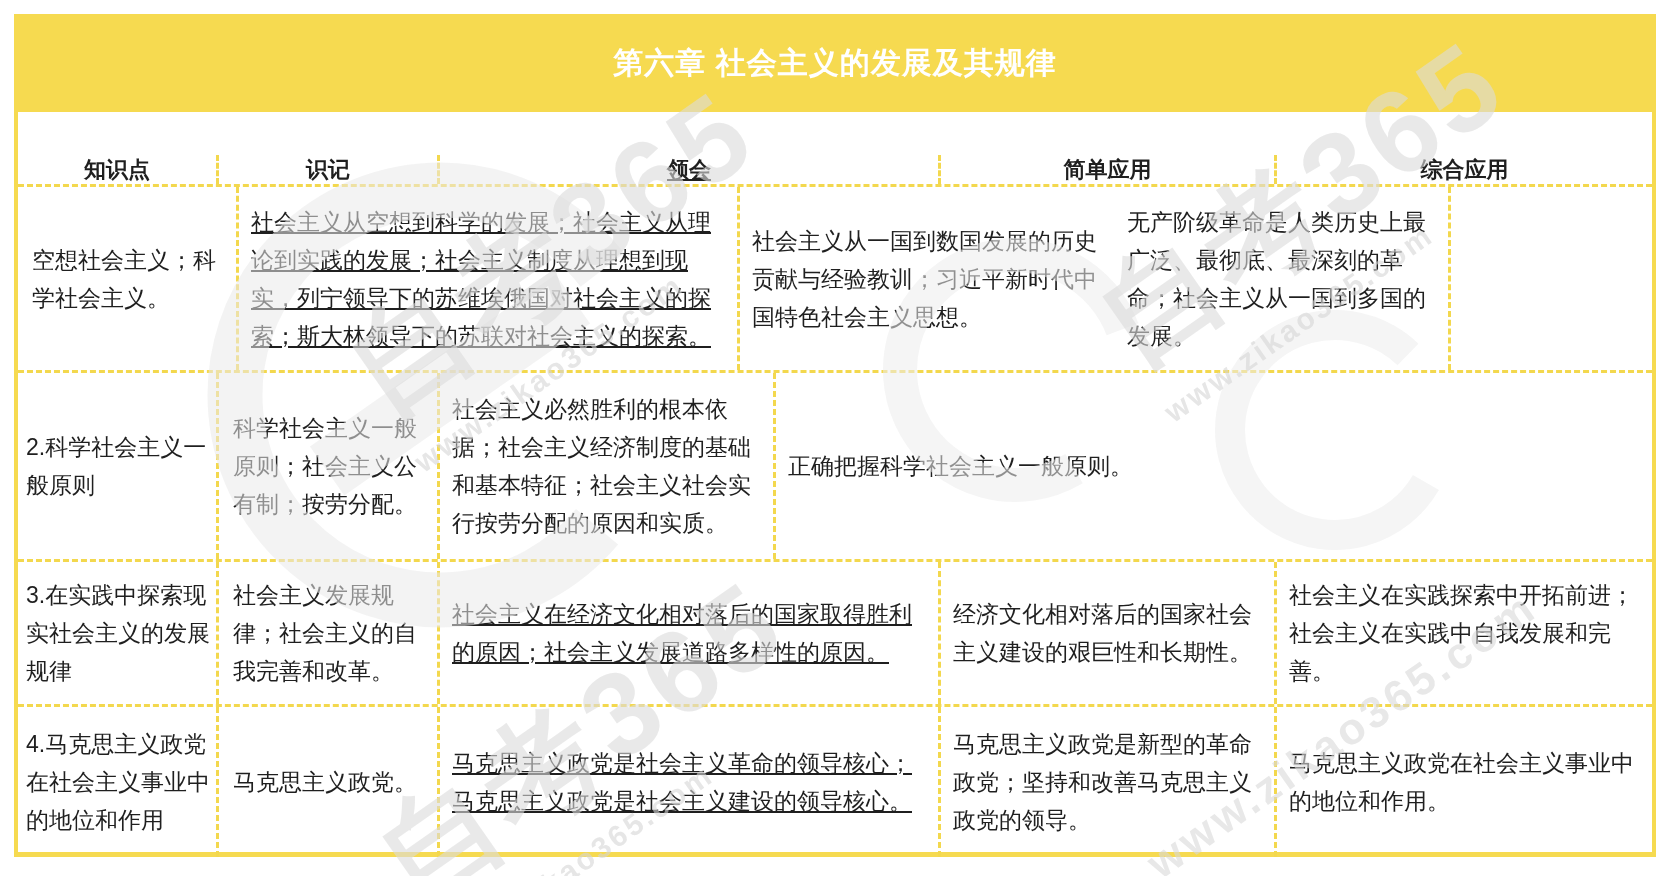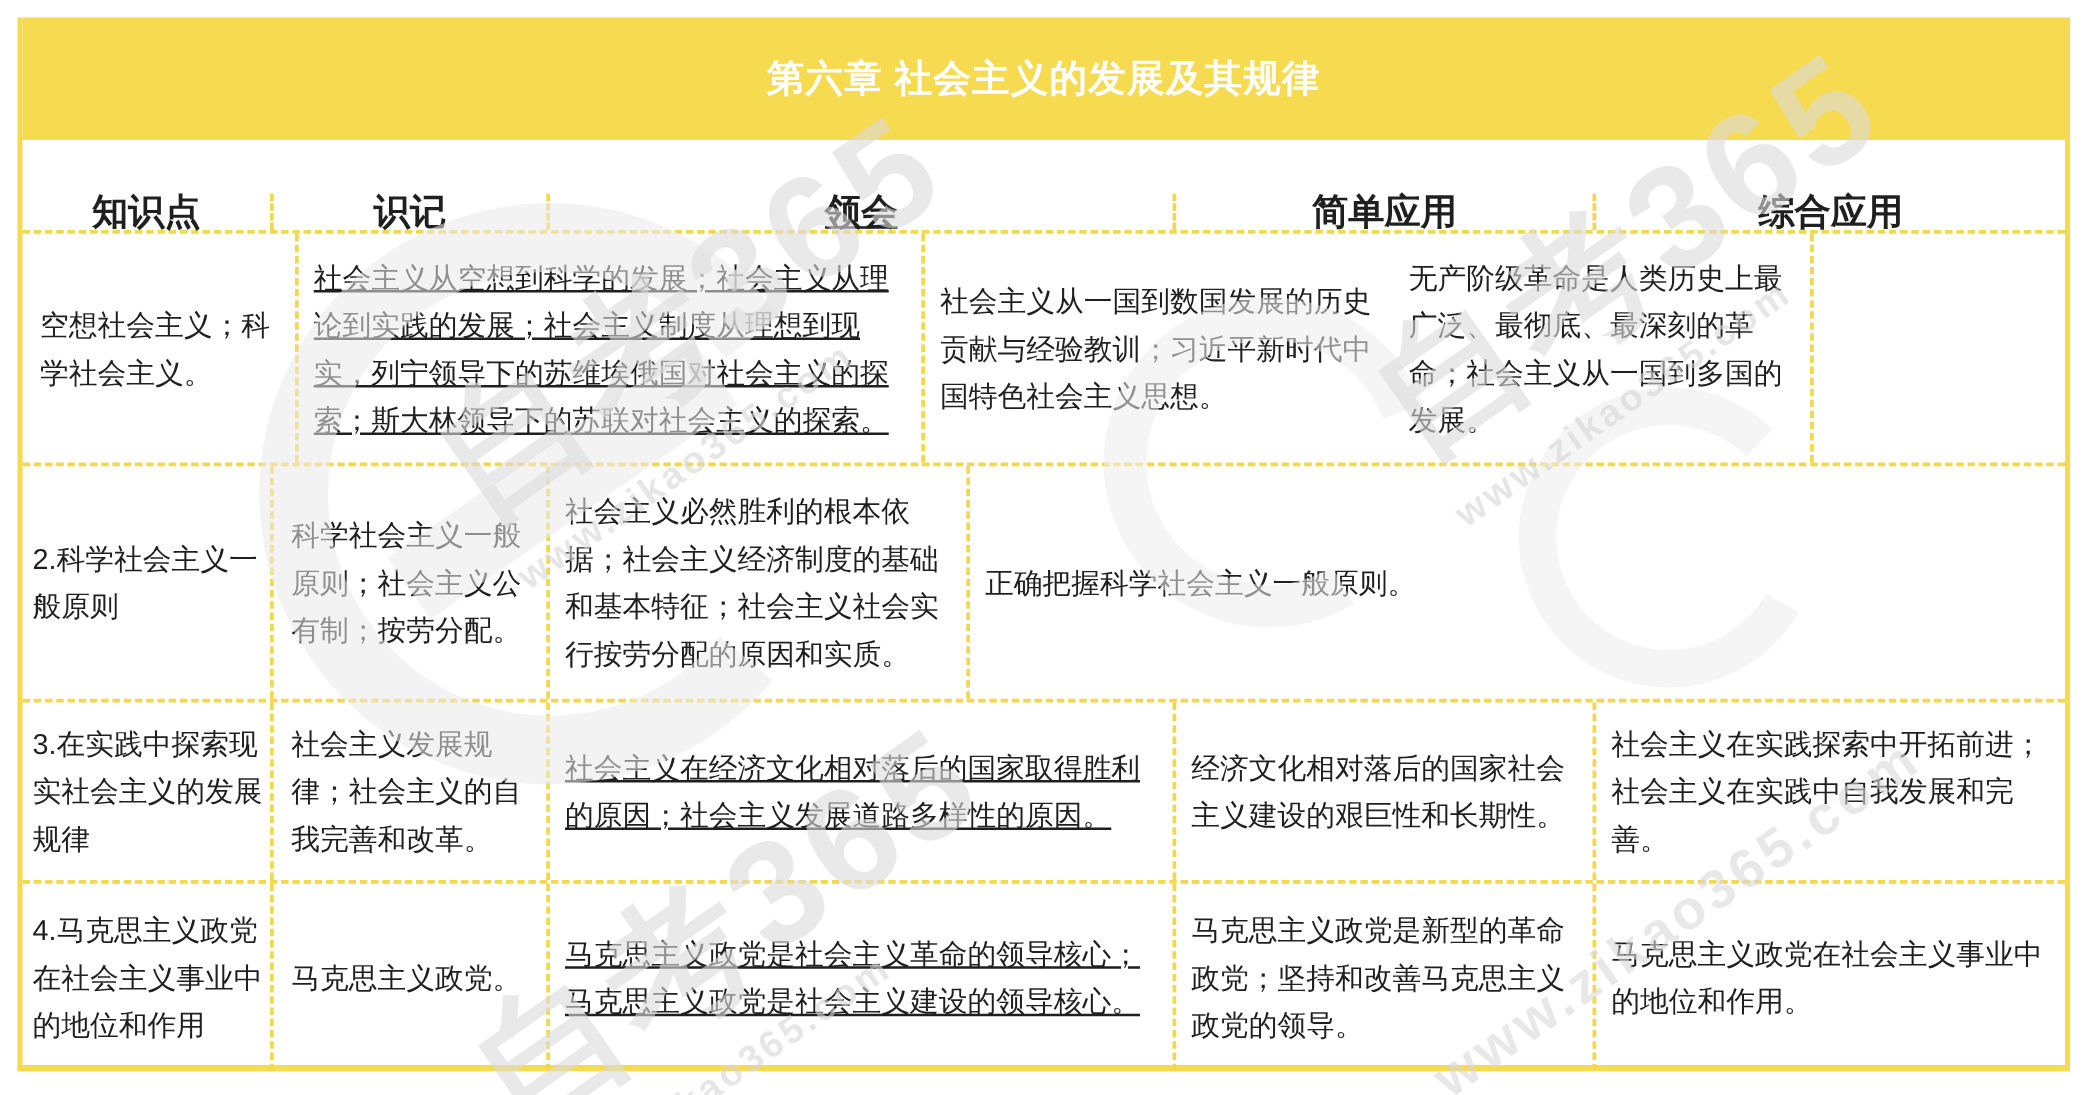--- a/index.html
+++ b/index.html
@@ -23,21 +23,21 @@
     box-sizing:border-box;display:flex;align-items:center;
     font-size:23px;line-height:38px;color:#1f1f1f;
   }
   .cell.dashed-right{border-right:3px dashed #F3D84E;}
   .c1{width:201px;padding:4px 6px 4px 8px;}
   .c2{width:221px;padding:4px 14px;}
   .c3{width:501px;padding:4px 12px;text-decoration:underline;}
   .c4{width:336px;padding:4px 12px;}
   .c5{width:375px;padding:4px 12px;}
   .header-row{height:75px;border-bottom:3px dashed #F3D84E;}
-  .header-row .cell{justify-content:center;font-weight:bold;font-size:29px;padding:0;margin-top:43px;}
+  .header-row .cell{justify-content:center;font-weight:bold;font-size:22px;padding:0;margin-top:43px;}
   .r1{height:186px;}
   .r2{height:189px;}
   .r3{height:145px;}
   .r4{height:150px;}
   
   .wm-layer{position:absolute;inset:0;pointer-events:none;z-index:6;}
   .wm-tile{
     position:absolute;transform:rotate(-35deg);white-space:nowrap;
     color:#dcdcdc;opacity:.6;text-align:left;
   }

